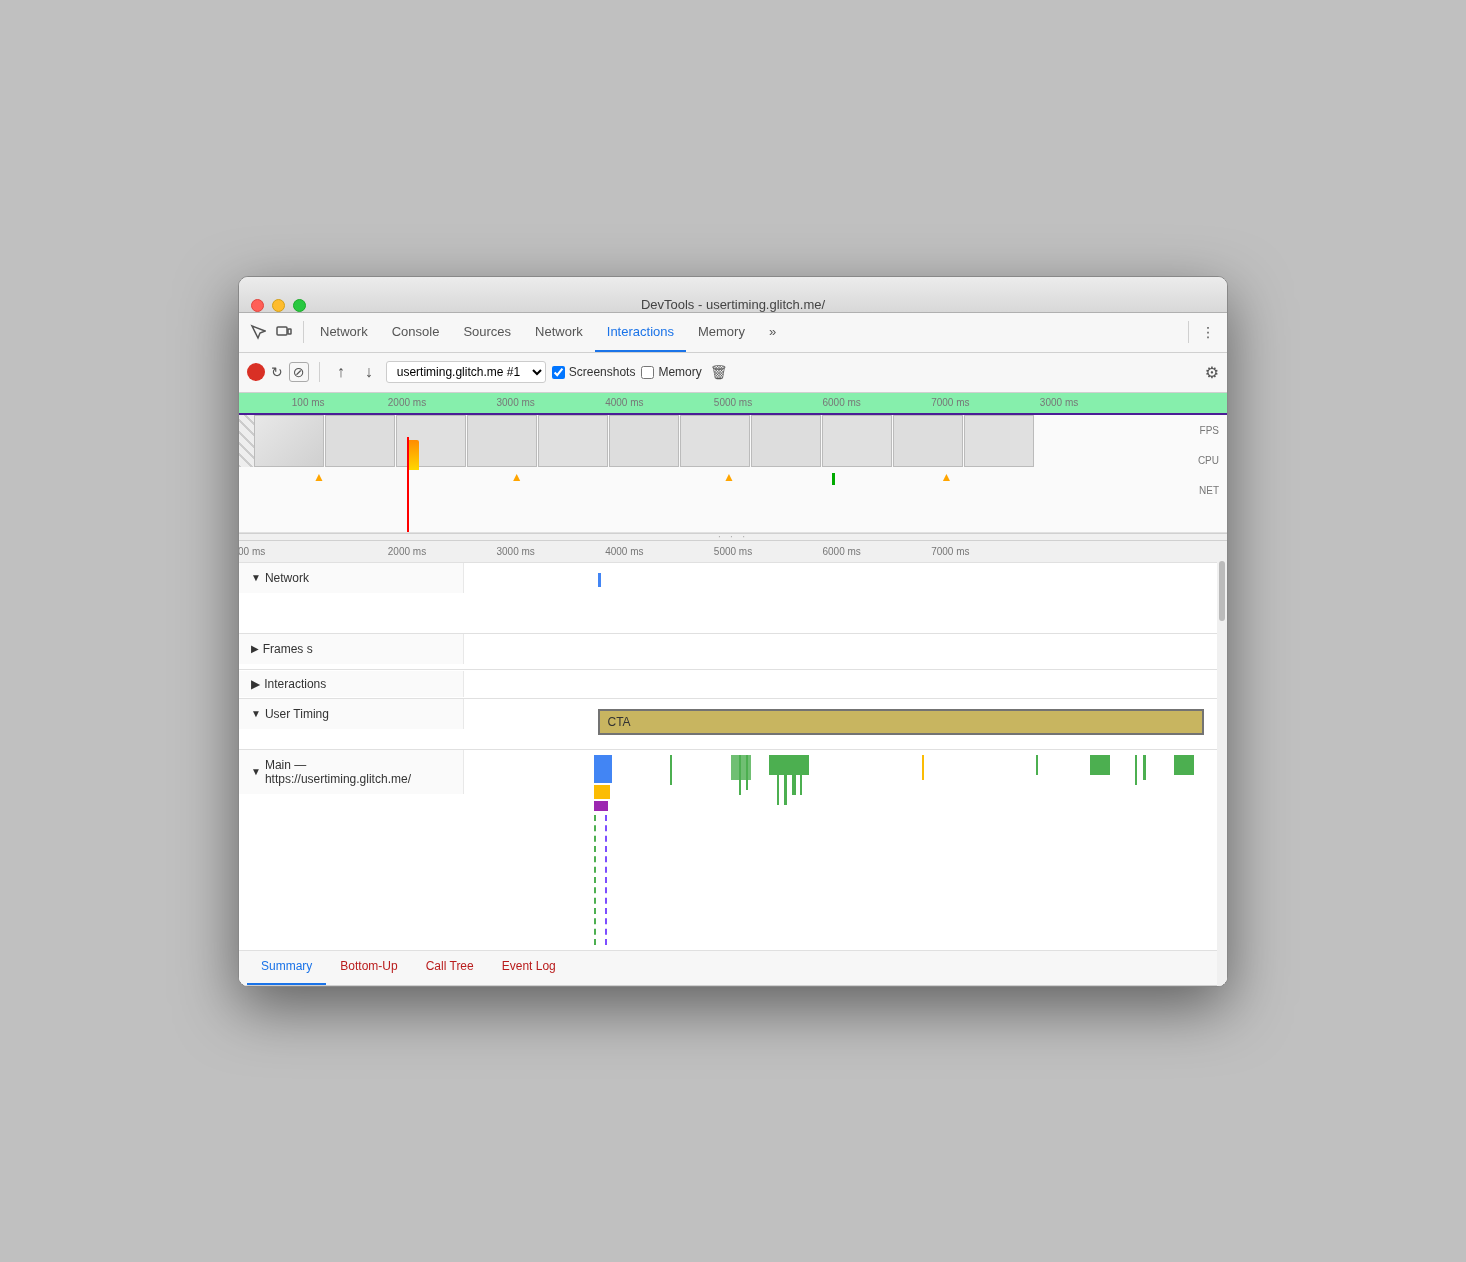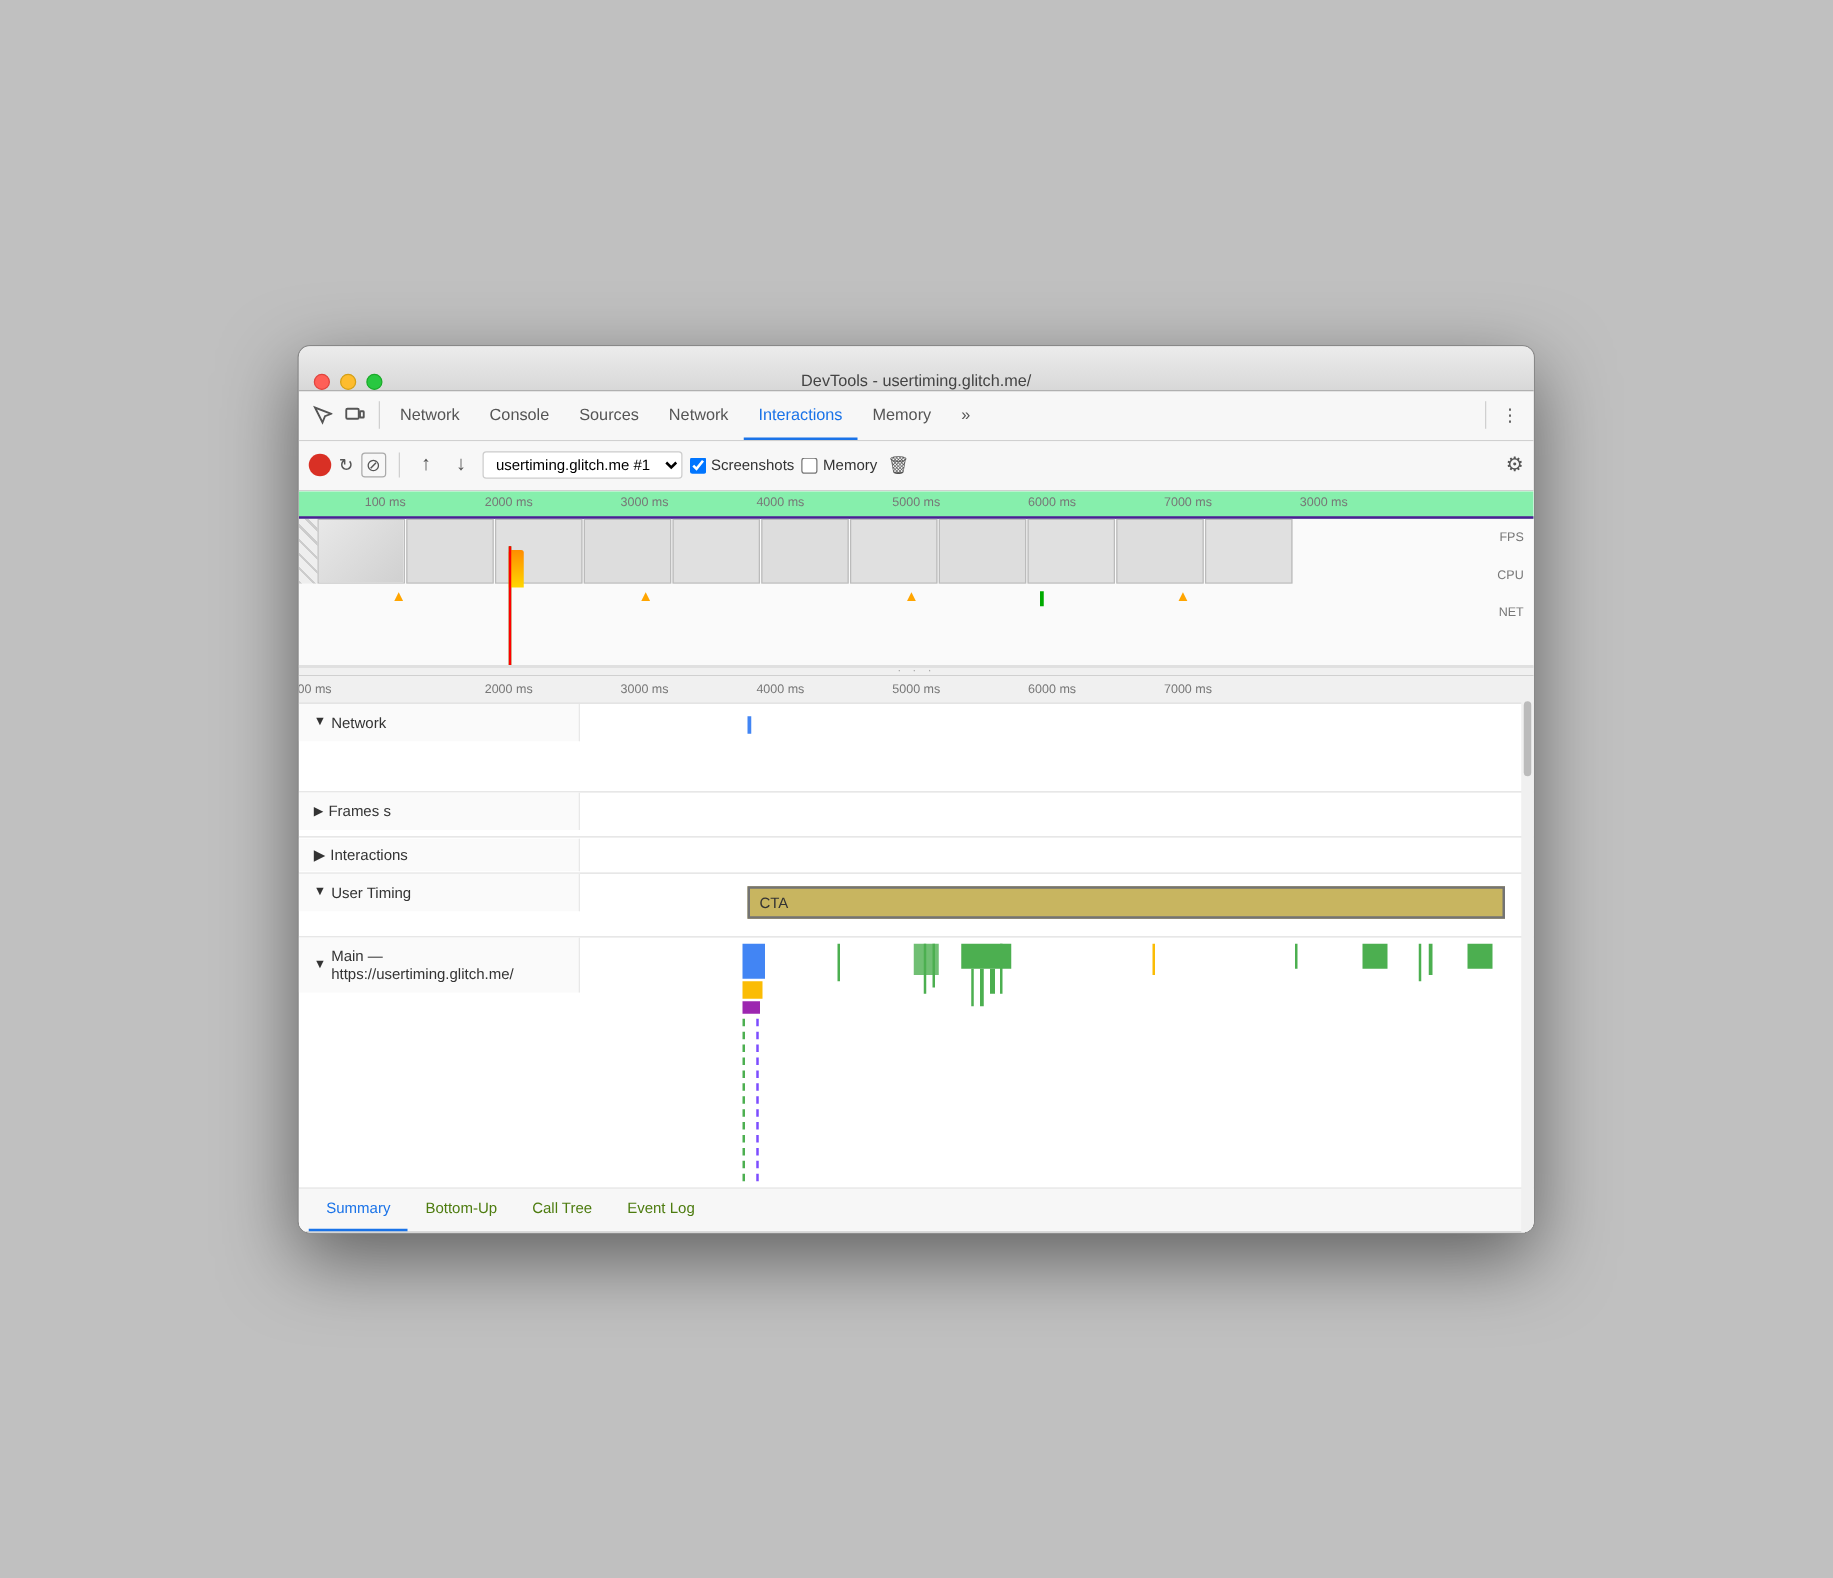--- a/index.html
+++ b/index.html
@@ -268,21 +268,21 @@
       display: flex;
       border-bottom: 1px solid #d0d0d0;
       background: #f7f7f7;
       height: 35px;
       align-items: flex-end;
       padding: 0 8px;
     }
     .bottom-tab {
       padding: 6px 14px;
       font-size: 12px;
-      color: #4d7c0f;
+      color: #b91c1c;
       cursor: pointer;
       border-bottom: 2px solid transparent;
       height: 35px;
       display: flex;
       align-items: center;
     }
     .bottom-tab.active {
       color: #1a73e8;
       border-bottom: 2px solid #1a73e8;
     }

